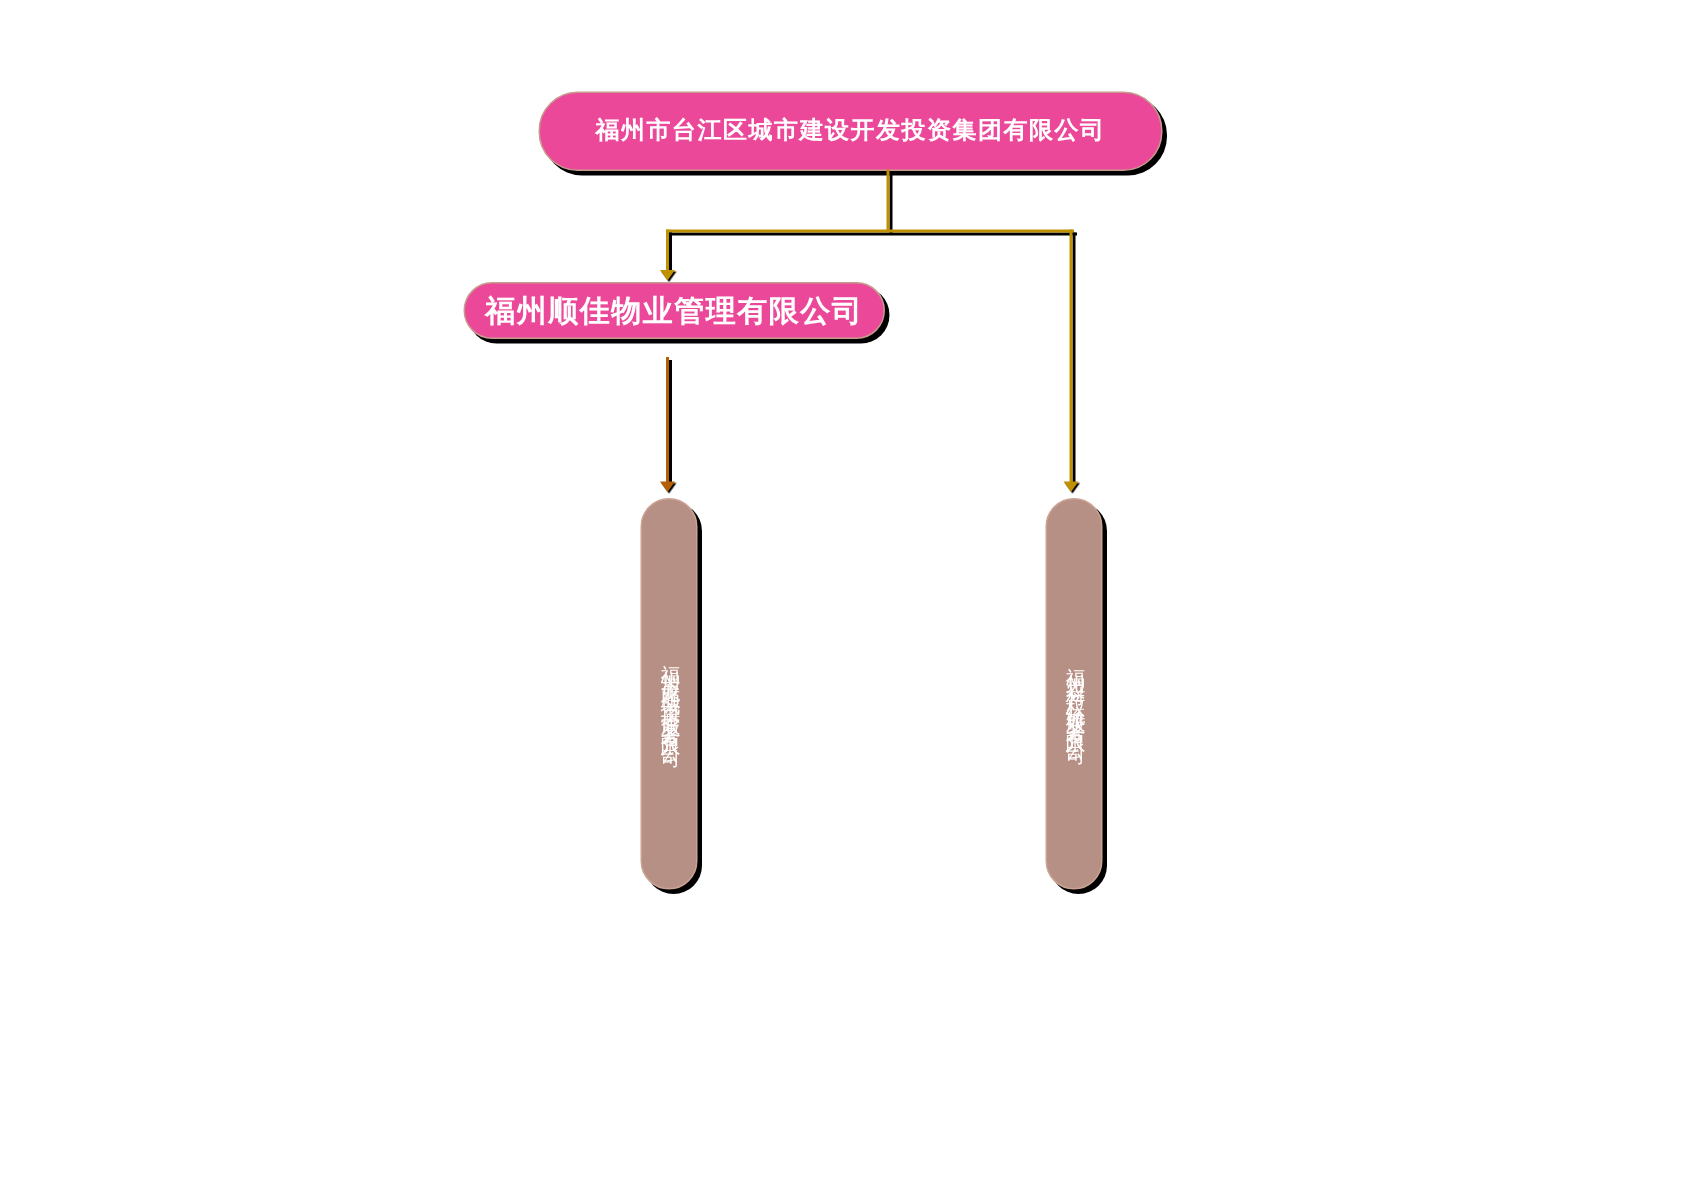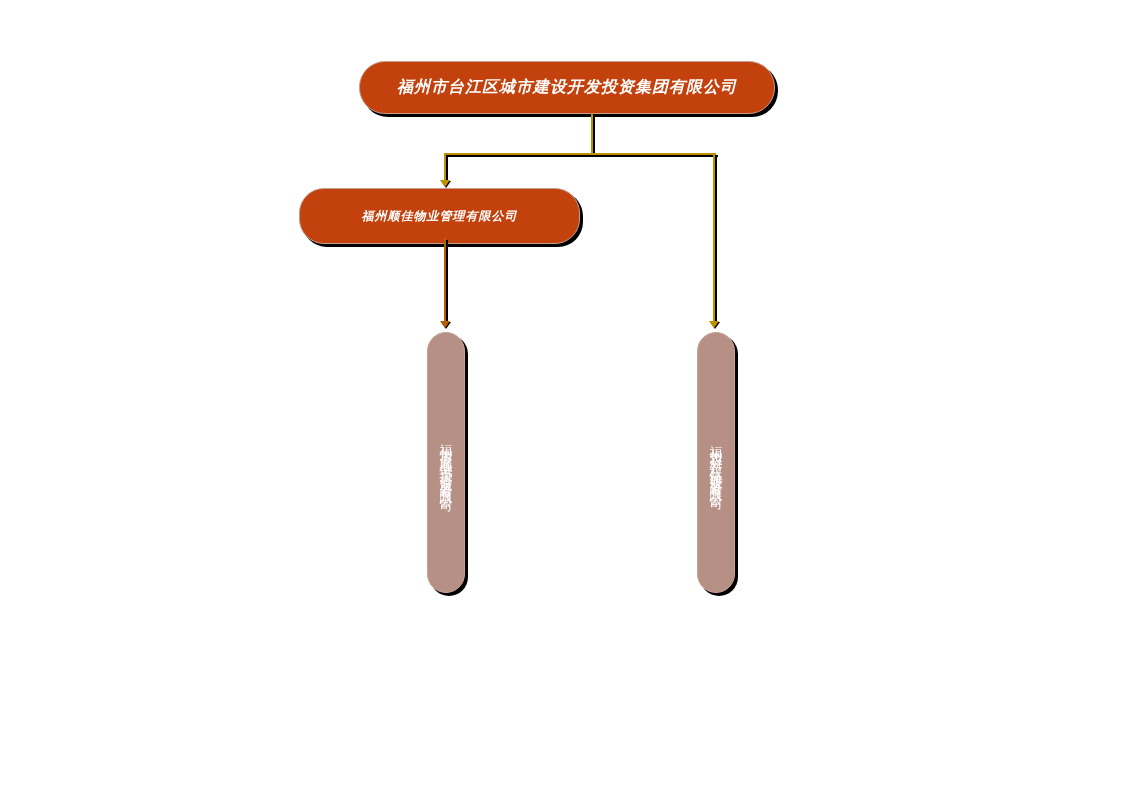--- a/index.html
+++ b/index.html
@@ -11,43 +11,42 @@
   .canvas {
     position: relative;
     width: 1123px;
     height: 794px;
     background: #ffffff;
     overflow: hidden;
   }
   
   .node {
     position: absolute;
-    background: #c2410c;
+    background: #ec4899;
     border: 1px solid #c59c8d;
     border-radius: 26px;
     box-shadow: 3px 3px 0 #000000;
     display: flex;
     align-items: center;
     justify-content: center;
     color: #ffffff;
     font-weight: bold;
     text-align: center;
     box-sizing: border-box;
-    font-style: italic;
   }
   .node-root {
     left: 359px; top: 61px;
     width: 416px; height: 53px;
     font-size: 16px;
     letter-spacing: 1px;
   }
   .node-child {
-    left: 299px; top: 188px;
-    width: 281px; height: 56px;
-    font-size: 12px;
+    left: 309px; top: 188px;
+    width: 281px; height: 38px;
+    font-size: 20px;
     letter-spacing: 1px;
     border-radius: 25px;
   }
   .pill {
     position: absolute;
     width: 38px; height: 261px;
     background: #b69084;
     border: 1px solid #caa294;
     border-radius: 19px;
     box-shadow: 3px 3px 0 #000000;

